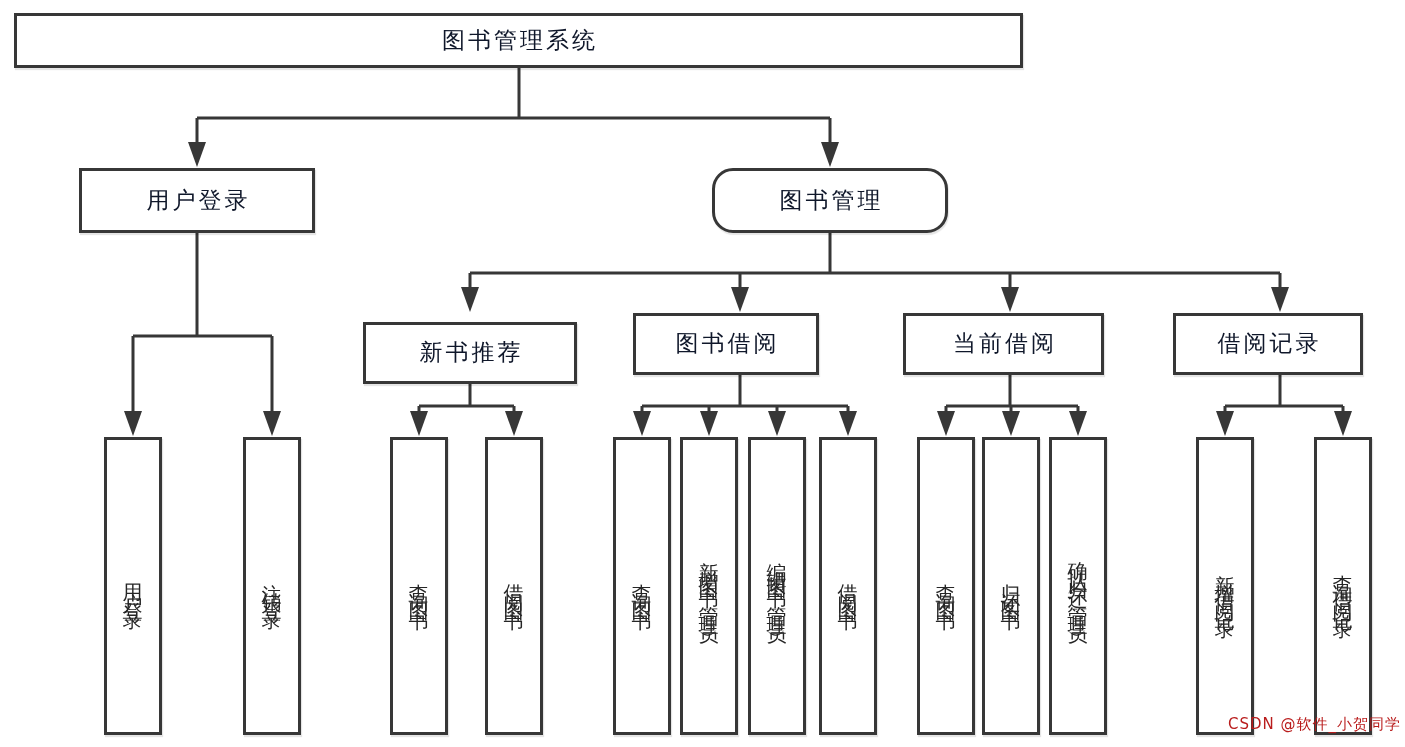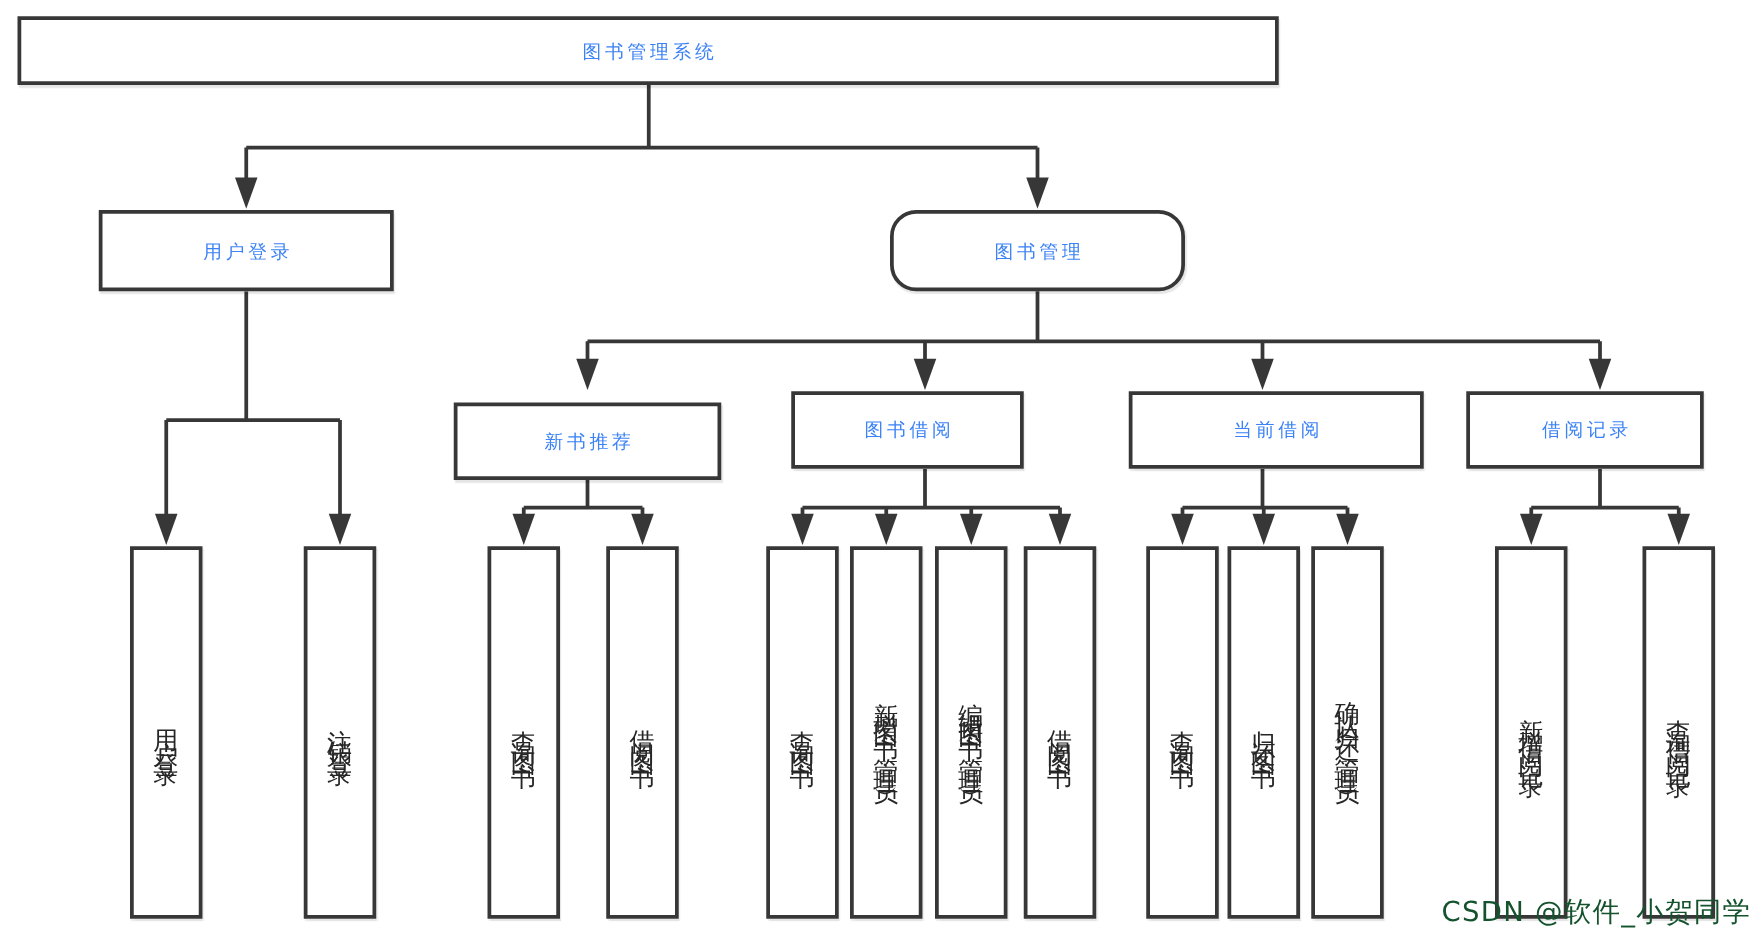--- a/index.html
+++ b/index.html
@@ -22,43 +22,43 @@
     box-sizing: border-box;
     background: #ffffff;
     border: 3px solid #373737;
     display: flex;
     align-items: center;
     justify-content: center;
     z-index: 2;
     box-shadow: 1px 2px 1px rgba(0,0,0,0.10);
   }
   .hlabel {
-    color: #3b82f6;
-    font-size: 15px;
+    color: #0f172a;
+    font-size: 23px;
     letter-spacing: 3px;
     text-indent: 3px;
     white-space: nowrap;
     line-height: 1.2;
   }
   .vlabel {
     color: #262626;
     font-size: 20px;
     writing-mode: vertical-rl;
     text-orientation: mixed;
     letter-spacing: 9px;
     line-height: 1.1;
     white-space: nowrap;
   }
   .watermark {
     position: absolute;
     right: 4px;
     top: 715px;
     z-index: 3;
-    color: #14532d;
-    font-size: 22px;
+    color: #b91c1c;
+    font-size: 15px;
     letter-spacing: 1px;
     white-space: nowrap;
   }
 </style>
 </head>
 <body>
 
 <div id="stage">
 
   <svg id="connectors" viewBox="0 0 1405 747" xmlns="http://www.w3.org/2000/svg">
@@ -108,21 +108,21 @@
   <div class="box" style="left:712px; top:168px; width:236px; height:65px;border-radius:21px;">
     <span class="hlabel">图书管理</span>
   </div>
 
   <div class="box" style="left:363px; top:322px; width:214px; height:62px;">
     <span class="hlabel">新书推荐</span>
   </div>
   <div class="box" style="left:633px; top:313px; width:186px; height:62px;">
     <span class="hlabel">图书借阅</span>
   </div>
-  <div class="box" style="left:903px; top:313px; width:236px; height:62px;">
+  <div class="box" style="left:903px; top:313px; width:201px; height:62px;">
     <span class="hlabel">当前借阅</span>
   </div>
   <div class="box" style="left:1173px; top:313px; width:190px; height:62px;">
     <span class="hlabel">借阅记录</span>
   </div>
 
   <div class="box" style="left:104px; top:437px; width:58px; height:298px;">
     <span class="vlabel">用户登录</span>
   </div>
   <div class="box" style="left:243px; top:437px; width:58px; height:298px;">

